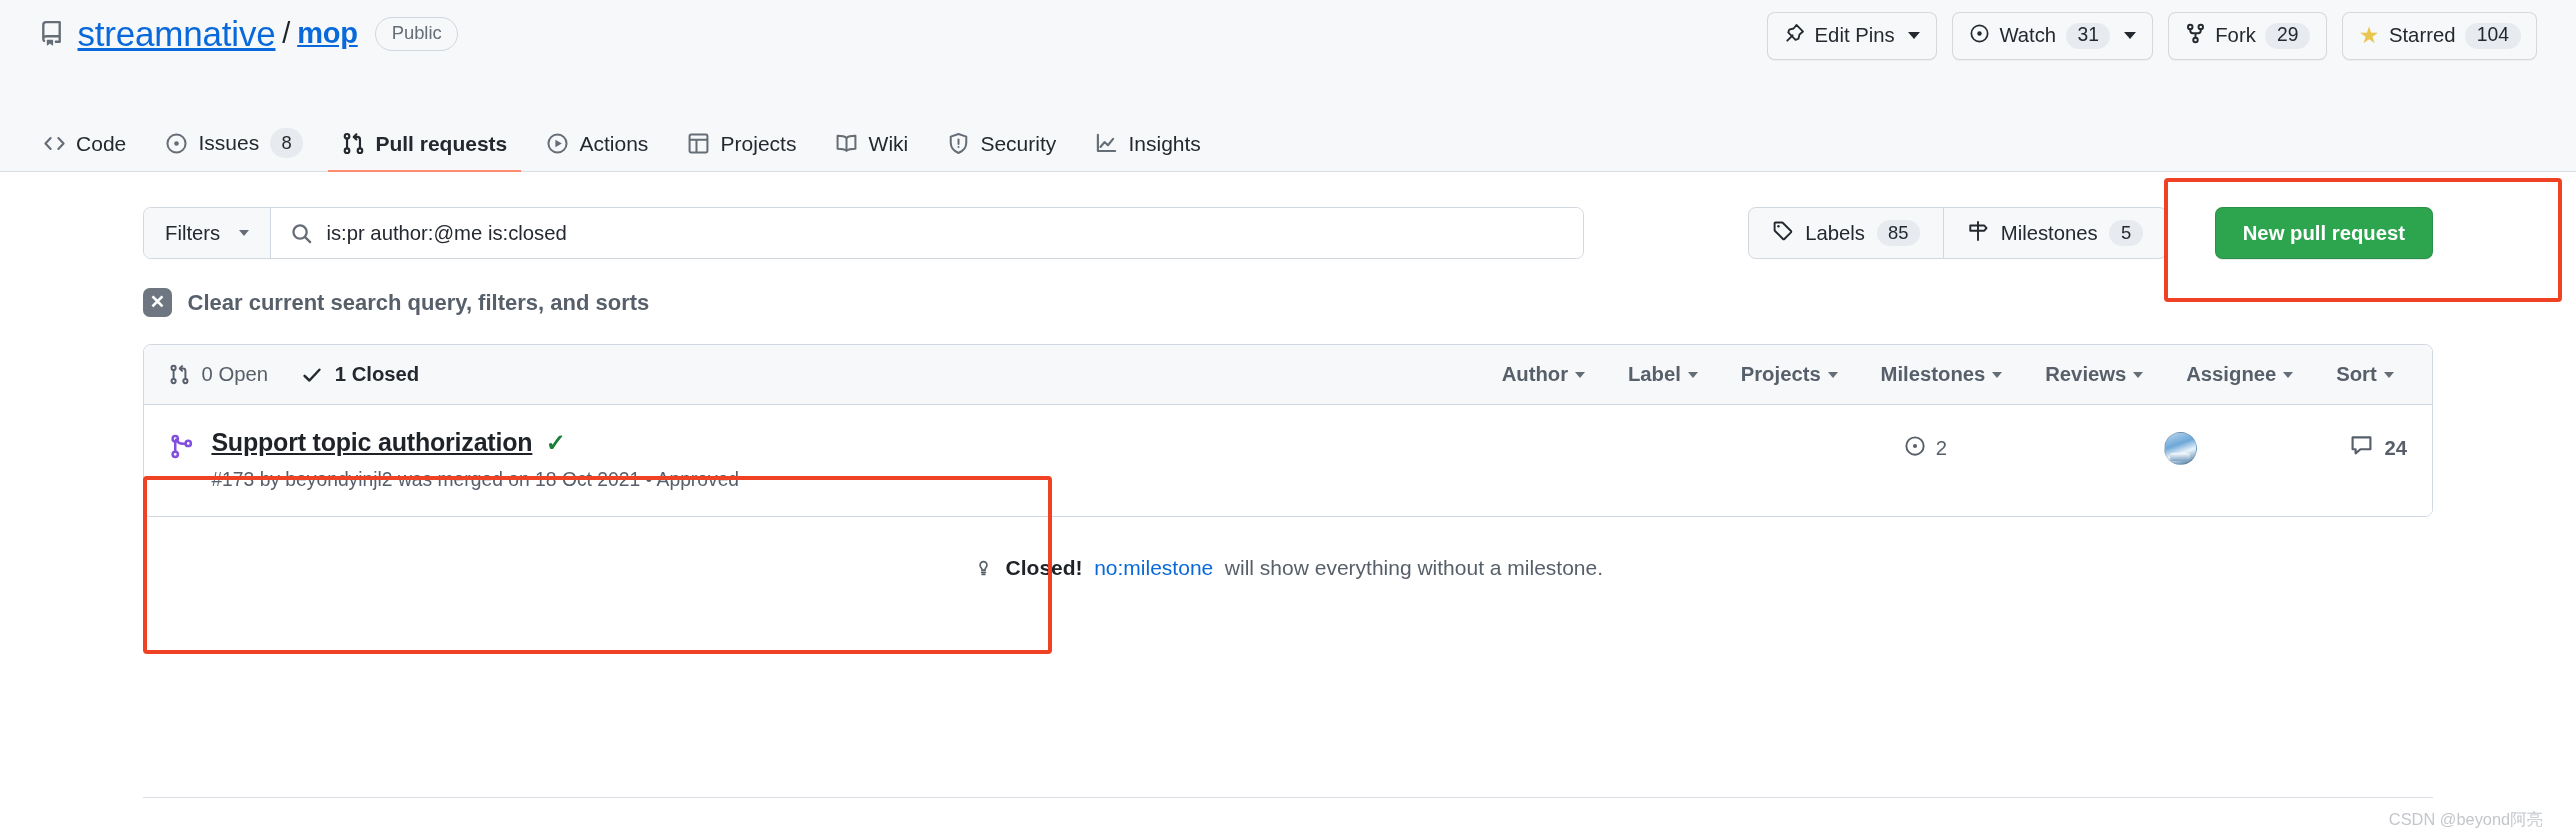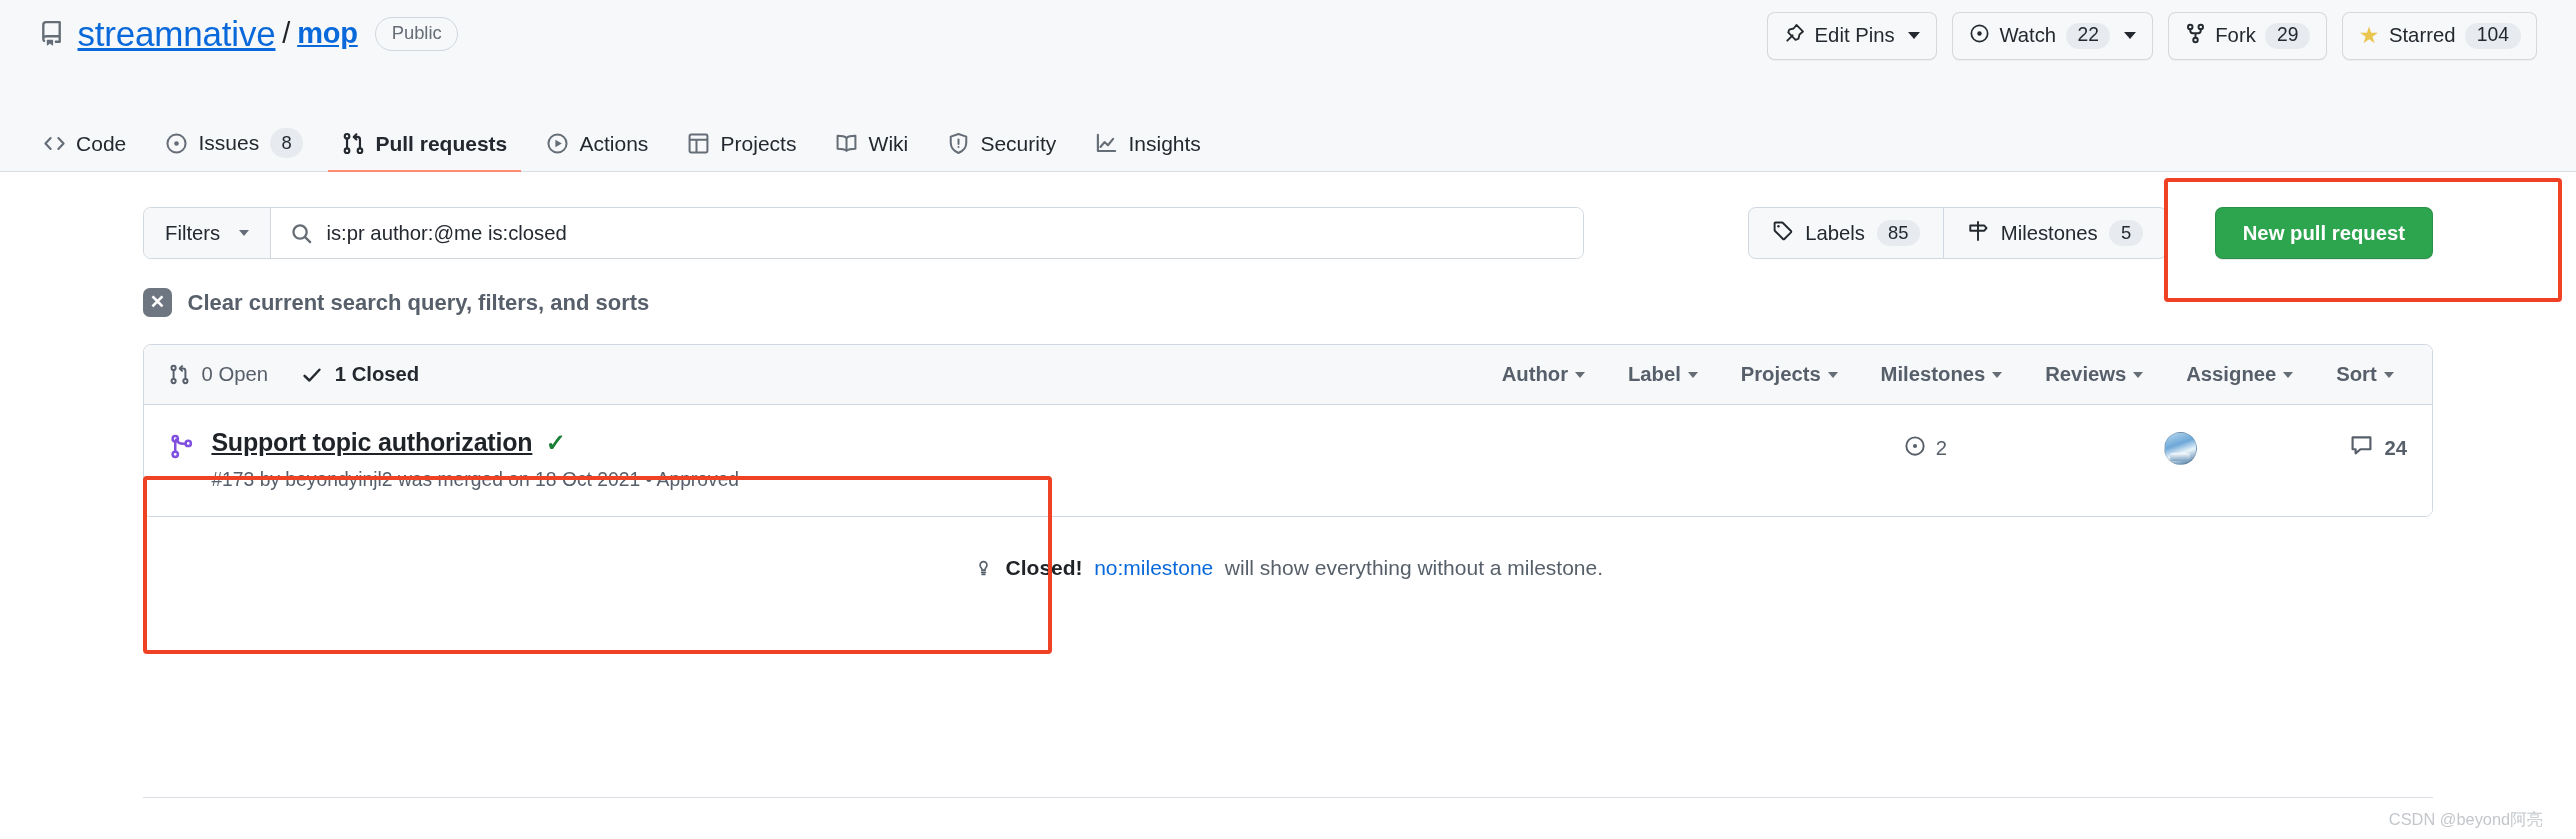--- a/index.html
+++ b/index.html
@@ -428,21 +428,21 @@
     </div>
 
     <div class="btn-group">
       <span>
         <svg width="21" height="21" viewBox="0 0 16 16" fill="none" stroke="currentColor" stroke-width="1.3">
           <circle cx="8" cy="8" r="6.2"></circle>
           <circle cx="8" cy="8" r="1.7" fill="currentColor" stroke="none"></circle>
         </svg>
       </span>
       <span>Watch</span>
-      <span class="cnt">22</span>
+      <span class="cnt">31</span>
       <span class="caret"></span>
     </div>
 
     <div class="btn-group">
       <span>
         <svg width="21" height="21" viewBox="0 0 16 16" fill="none" stroke="currentColor" stroke-width="1.5">
           <circle cx="4" cy="3" r="1.7"></circle>
           <circle cx="12" cy="3" r="1.7"></circle>
           <circle cx="8" cy="13" r="1.7"></circle>
           <path d="M4 4.7v1.1a2 2 0 0 0 2 2h4a2 2 0 0 0 2-2V4.7M8 7.9v3.4" stroke-linecap="round"></path>

